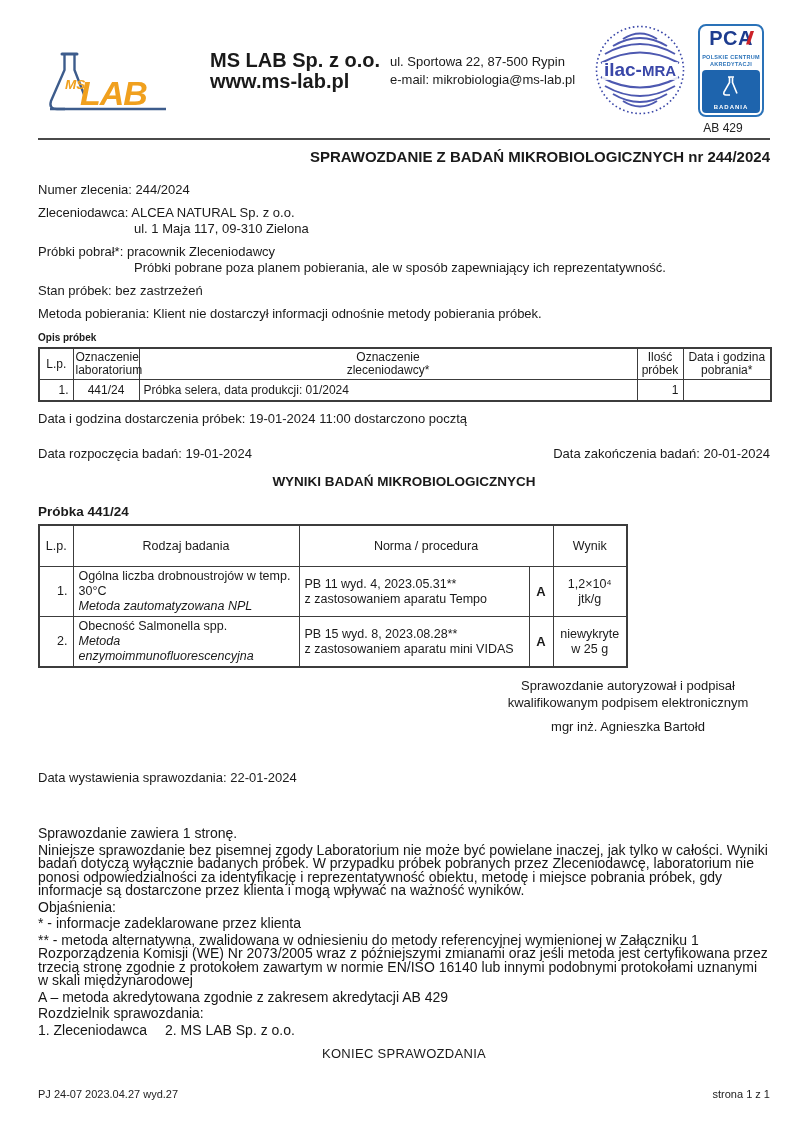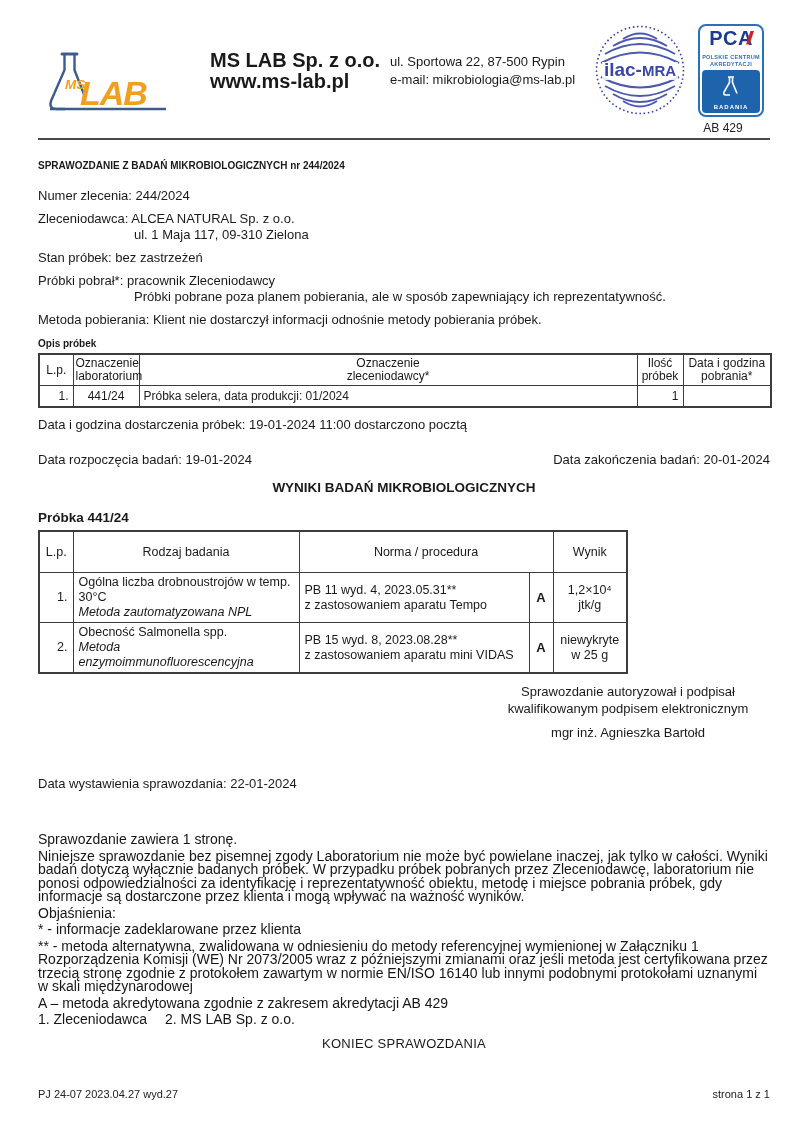--- a/index.html
+++ b/index.html
@@ -19,21 +19,21 @@
   .ilac{position:absolute;left:556px;top:24px;}
   .pca{position:absolute;left:660px;top:24px;width:50px;text-align:center;}
   .pca-box{border:2px solid #2a72b8;border-radius:8px;background:#fff;padding:2px 2px 2px;width:58px;margin:0 auto;}
   .pca-sub{font-size:5.5px;font-weight:bold;letter-spacing:.3px;color:#2a72b8;white-space:pre-line;line-height:6.5px;margin-top:1px;}
   .pca-badge{background:#1e64ad;border-radius:4px;margin-top:3px;padding:4px 0 3px;color:#fff;}
   .pca-badge-label{font-size:6px;font-weight:bold;letter-spacing:1px;margin-top:2px;}
   .pca-ab{font-size:12px;margin-top:4px;color:#222;}
   .rule{position:absolute;left:0;right:0;top:138px;height:2px;background:#4a4a4a;}
 
   
-  .title{margin-top:20px;text-align:left;font-weight:bold;font-size:10px;}
+  .title{margin-top:8px;text-align:right;font-weight:bold;font-size:15px;}
   .fields{margin-top:17px;font-size:13px;}
   .fline{margin-bottom:7px;line-height:16px;}
   .b{font-weight:normal;}
   .indent{margin-left:96px;}
   .opis-head{font-weight:bold;font-size:10px;margin:10px 0 4px;}
 
   
   table{border-collapse:collapse;table-layout:fixed;}
   .t1{width:732px;font-size:12px;}
   .t1 th,.t1 td{border:1px solid #3c3c3c;padding:1px 4px;}
@@ -145,27 +145,27 @@
       <div class="fline">
         <span class="b">Numer zlecenia:</span>
         <span>244/2024</span>
       </div>
       <div class="fline">
         <span class="b">Zleceniodawca:</span>
         <span>ALCEA NATURAL Sp. z o.o.</span>
         <div class="indent">ul. 1 Maja 117, 09-310 Zielona</div>
       </div>
       <div class="fline">
-        <span class="b">Stan próbek:</span>
-        <span>bez zastrzeżeń</span>
-      </div>
-      <div class="fline">
         <span class="b">Próbki pobrał*:</span>
         <span>pracownik Zleceniodawcy</span>
         <div class="indent">Próbki pobrane poza planem pobierania, ale w sposób zapewniający ich reprezentatywność.</div>
+      </div>
+      <div class="fline">
+        <span class="b">Stan próbek:</span>
+        <span>bez zastrzeżeń</span>
       </div>
       <div class="fline">
         <span class="b">Metoda pobierania:</span>
         <span>Klient nie dostarczył informacji odnośnie metody pobierania próbek.</span>
       </div>
       <div class="opis-head">Opis próbek</div>
     </div>
 
     <table class="t1">
       <colgroup>
@@ -277,20 +277,21 @@
       <span>22-01-2024</span>
     </div>
 
     <div class="fine">
       <p>Sprawozdanie zawiera 1 stronę.</p>
       <p>Niniejsze sprawozdanie bez pisemnej zgody Laboratorium nie może być powielane inaczej, jak tylko w całości. Wyniki badań dotyczą wyłącznie badanych próbek. W przypadku próbek pobranych przez Zleceniodawcę, laboratorium nie ponosi odpowiedzialności za identyfikację i reprezentatywność obiektu, metodę i miejsce pobrania próbek, gdy informacje są dostarczone przez klienta i mogą wpływać na ważność wyników.</p>
       <p>Objaśnienia:</p>
       <p>* - informacje zadeklarowane przez klienta</p>
       <p>** - metoda alternatywna, zwalidowana w odniesieniu do metody referencyjnej wymienionej w Załączniku 1 Rozporządzenia Komisji (WE) Nr 2073/2005 wraz z późniejszymi zmianami oraz jeśli metoda jest certyfikowana przez trzecią stronę zgodnie z protokołem zawartym w normie EN/ISO 16140 lub innymi podobnymi protokołami uznanymi w skali międzynarodowej</p>
       <p><span class="b">A</span><span> – metoda akredytowana zgodnie z zakresem akredytacji AB 429</span></p>
+      <p>Rozdzielnik sprawozdania:</p>
       <p class="dist">
         <span>1. Zleceniodawca</span><span>2. MS LAB Sp. z o.o.</span>
       </p>
     </div>
 
     <div class="koniec">KONIEC SPRAWOZDANIA</div>
 
     <div class="footer">
       <span>PJ 24-07 2023.04.27 wyd.27</span>
       <span>strona 1 z 1</span>

